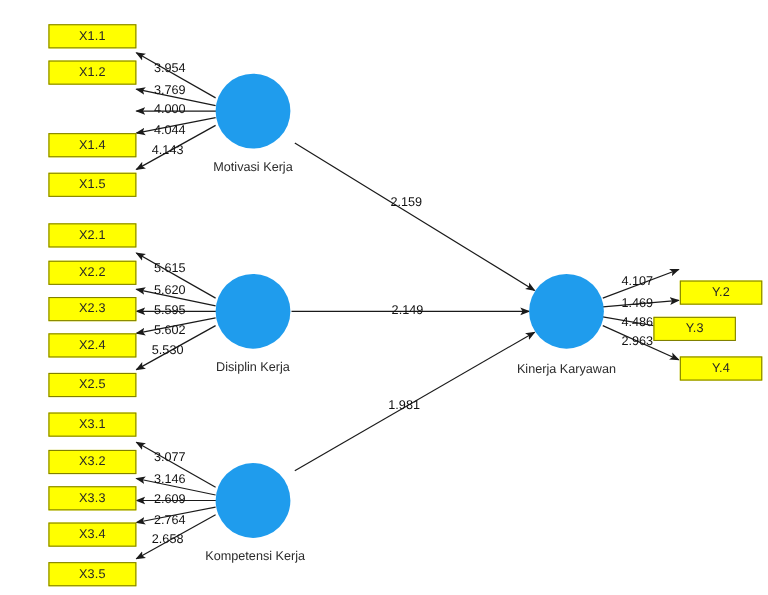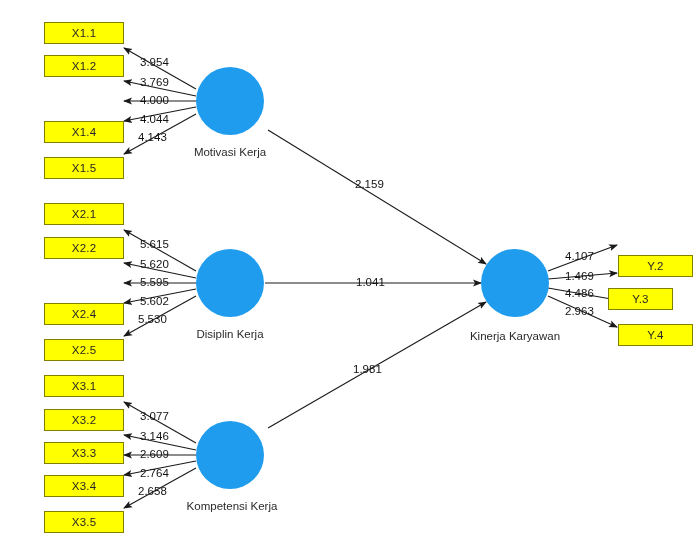--- a/index.html
+++ b/index.html
@@ -93,20 +93,23 @@
   <div class="coef" style="left:140px;top:94px;">4.000</div>
   <div class="coef" style="left:140px;top:113px;">4.044</div>
   <div class="coef" style="left:138px;top:131px;">4.143</div>
 
   <div class="ind-box" style="left:44px;top:203px;width:80px;height:22px;">
     <span>X2.1</span>
   </div>
   <div class="ind-box" style="left:44px;top:237px;width:80px;height:22px;">
     <span>X2.2</span>
   </div>
+  <div class="ind-box" style="left:44px;top:270px;width:80px;height:22px;">
+    <span>X2.3</span>
+  </div>
   <div class="ind-box" style="left:44px;top:303px;width:80px;height:22px;">
     <span>X2.4</span>
   </div>
   <div class="ind-box" style="left:44px;top:339px;width:80px;height:22px;">
     <span>X2.5</span>
   </div>
 
   <div class="construct" style="left:196px;top:249px;width:68px;height:68px;"></div>
   <div class="construct-label" style="left:186px;top:328px;width:88px;">Disiplin Kerja</div>
 
@@ -140,29 +143,29 @@
   <div class="coef" style="left:140px;top:448px;">2.609</div>
   <div class="coef" style="left:140px;top:467px;">2.764</div>
   <div class="coef" style="left:138px;top:485px;">2.658</div>
 
   <div class="construct" style="left:481px;top:249px;width:68px;height:68px;"></div>
   <div class="construct-label" style="left:461px;top:330px;width:108px;">Kinerja Karyawan</div>
 
   <div class="ind-box" style="left:618px;top:255px;width:75px;height:22px;">
     <span>Y.2</span>
   </div>
-  <div class="ind-box" style="left:608px;top:288px;width:65px;height:22px;align-items:center;">
+  <div class="ind-box" style="left:594px;top:288px;width:75px;height:22px;align-items:center;">
     <span>Y.3</span>
   </div>
   <div class="ind-box" style="left:618px;top:324px;width:75px;height:22px;">
     <span>Y.4</span>
   </div>
 
   <div class="coef" style="left:565px;top:250px;">4.107</div>
   <div class="coef" style="left:565px;top:270px;">1.469</div>
   <div class="coef" style="left:565px;top:287px;">4.486</div>
   <div class="coef" style="left:565px;top:305px;">2.963</div>
 
   <div class="coef" style="left:355px;top:178px;">2.159</div>
-  <div class="coef" style="left:356px;top:276px;">1.041</div>
+  <div class="coef" style="left:356px;top:276px;">2.149</div>
   <div class="coef" style="left:353px;top:363px;">1.981</div>
 
 </div>
 
 </body></html>

